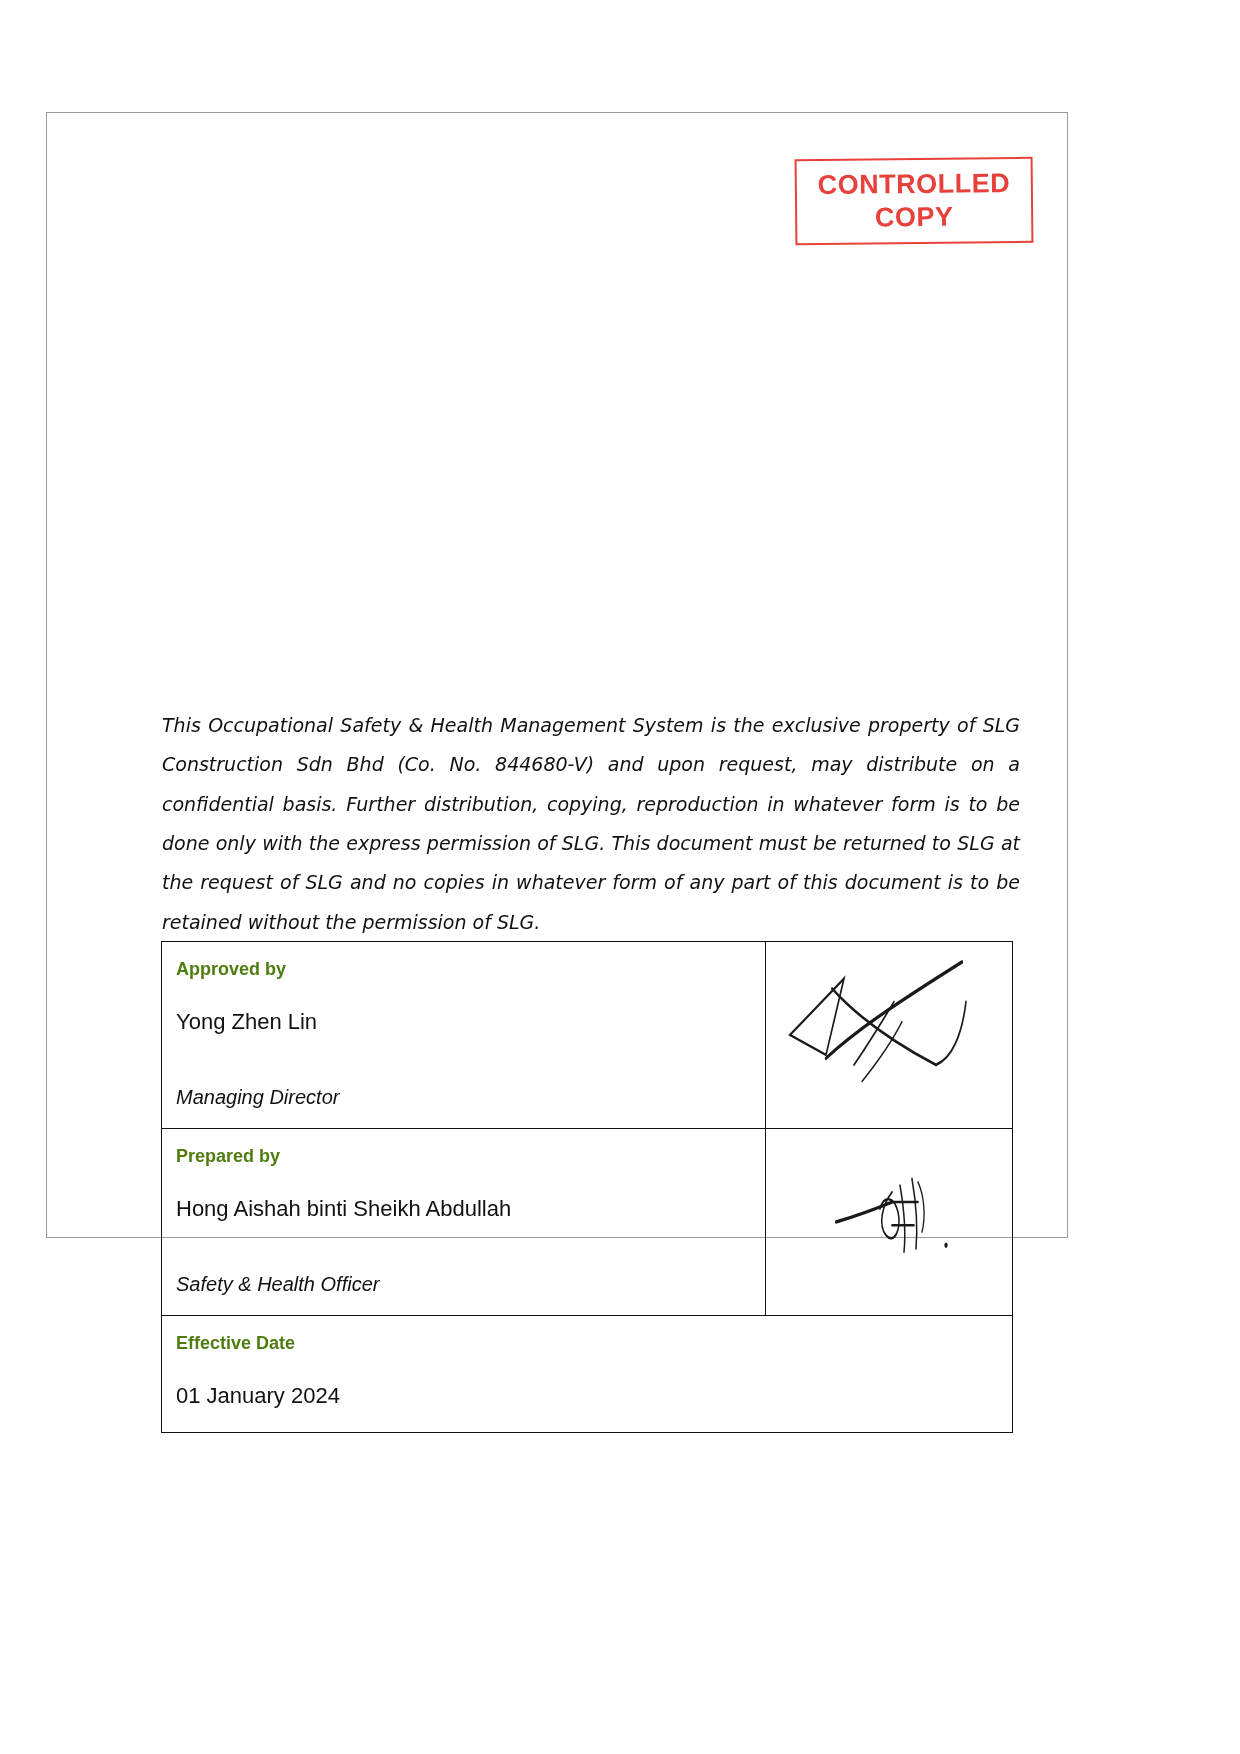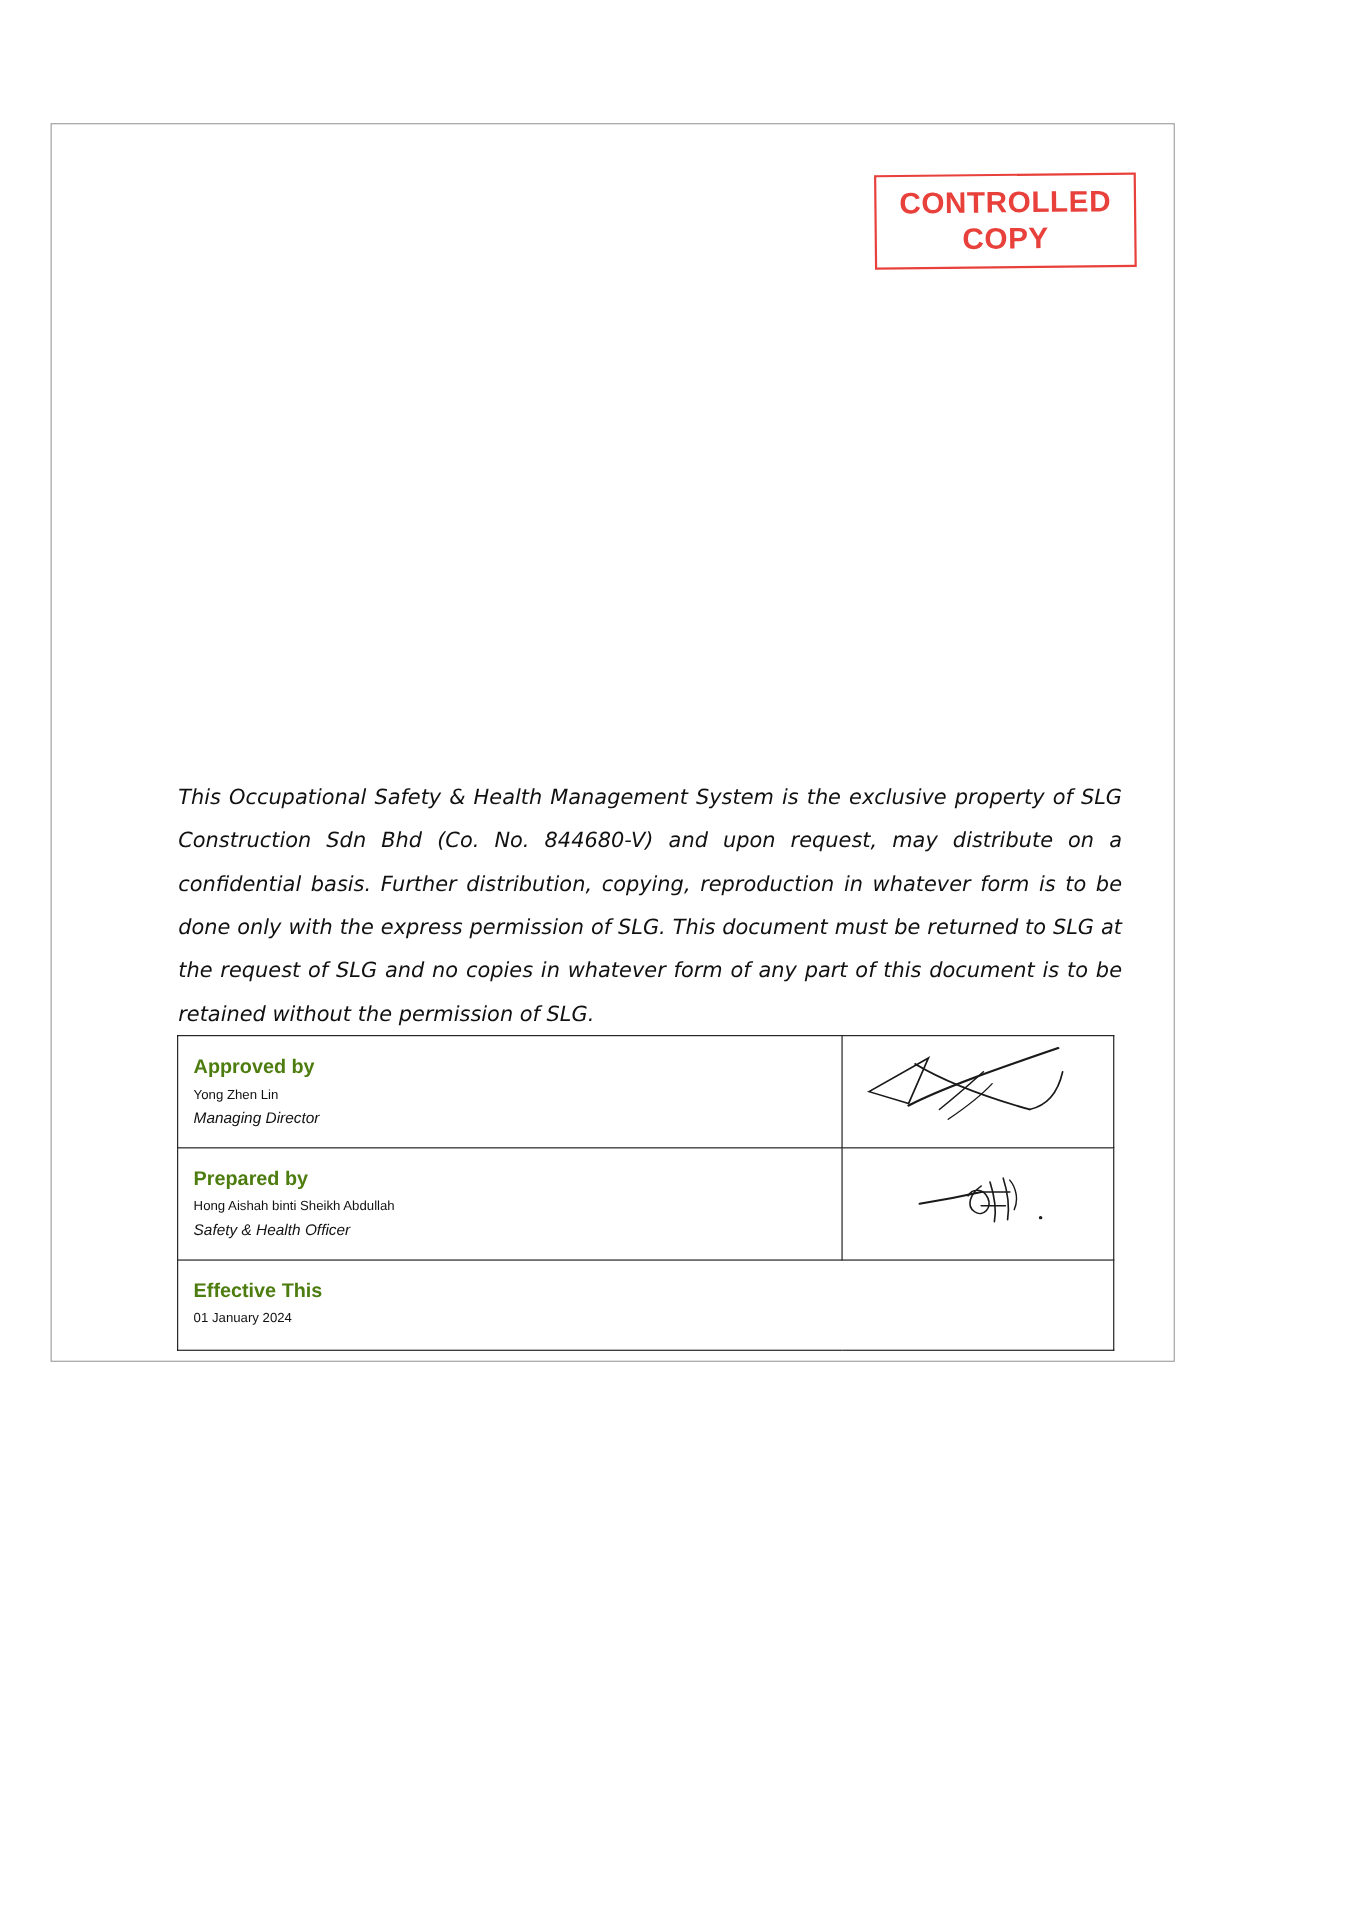--- a/index.html
+++ b/index.html
@@ -86,29 +86,31 @@
     width: 246px;
     position: relative;
   }
   .role-title {
     font-weight: bold;
     font-size: 18px;
     line-height: 1.7;
     color: #4d7c0f;
   }
   .role-name {
-    font-size: 12px;
+    font-size: 22px;
     line-height: 1.7;
     color: #111111;
+    margin-top: 18px;
   }
   .role-position {
     font-style: italic;
-    font-size: 14px;
+    font-size: 20px;
     line-height: 1.7;
     color: #111111;
+    margin-top: 40px;
   }
   .eff-row .cell-text { padding-bottom: 18px; }
 
   .sig-ink {
     position: absolute;
     inset: 0;
   }
   .sig-ink svg { width: 100%; height: 100%; display: block; }
 </style>
 </head>
@@ -169,21 +171,21 @@
               <path d="M152 32 C158 40 160 52 156 62" stroke-width="1.3"></path>
               <circle cx="180" cy="70" r="1.6" fill="#1a1a1a" stroke="none"></circle>
             </g>
           </svg>
         </div>
       </td>
     </tr>
     <tr class="eff-row">
       <td colspan="2">
         <div class="cell-text">
-          <div class="role-title">Effective This</div>
+          <div class="role-title">Effective Date</div>
           <div class="role-name">01 January 2024</div>
         </div>
       </td>
     </tr>
   </tbody>
     </table>
 
 </div>
 
 </body></html>

